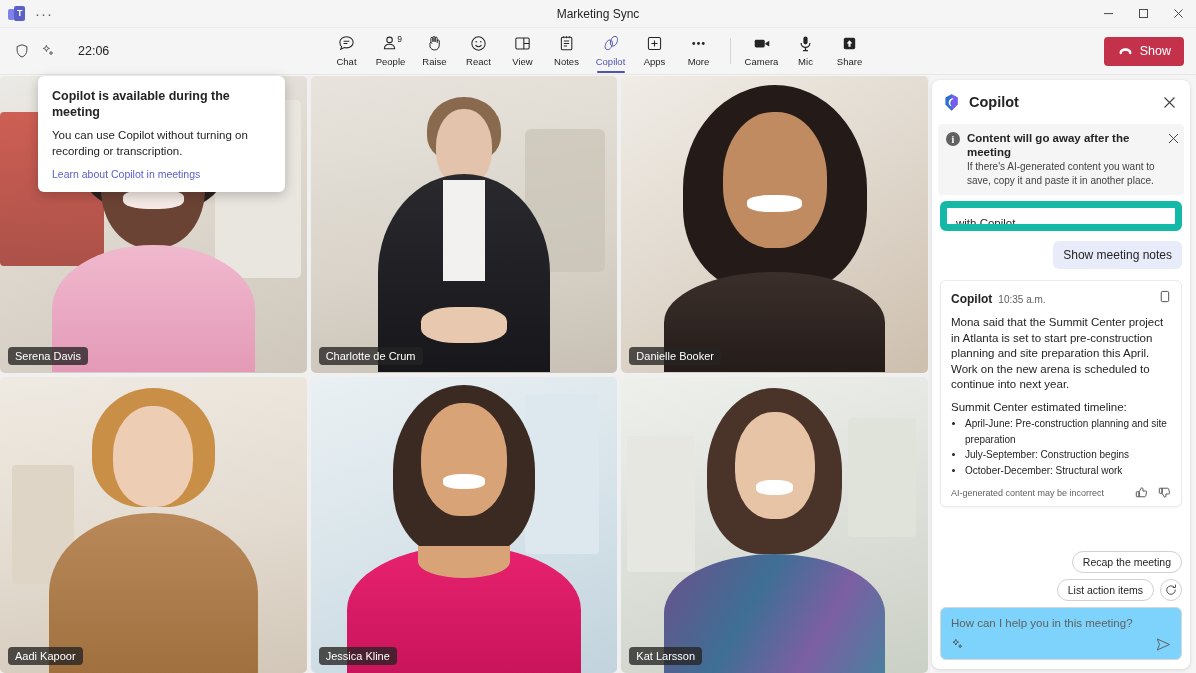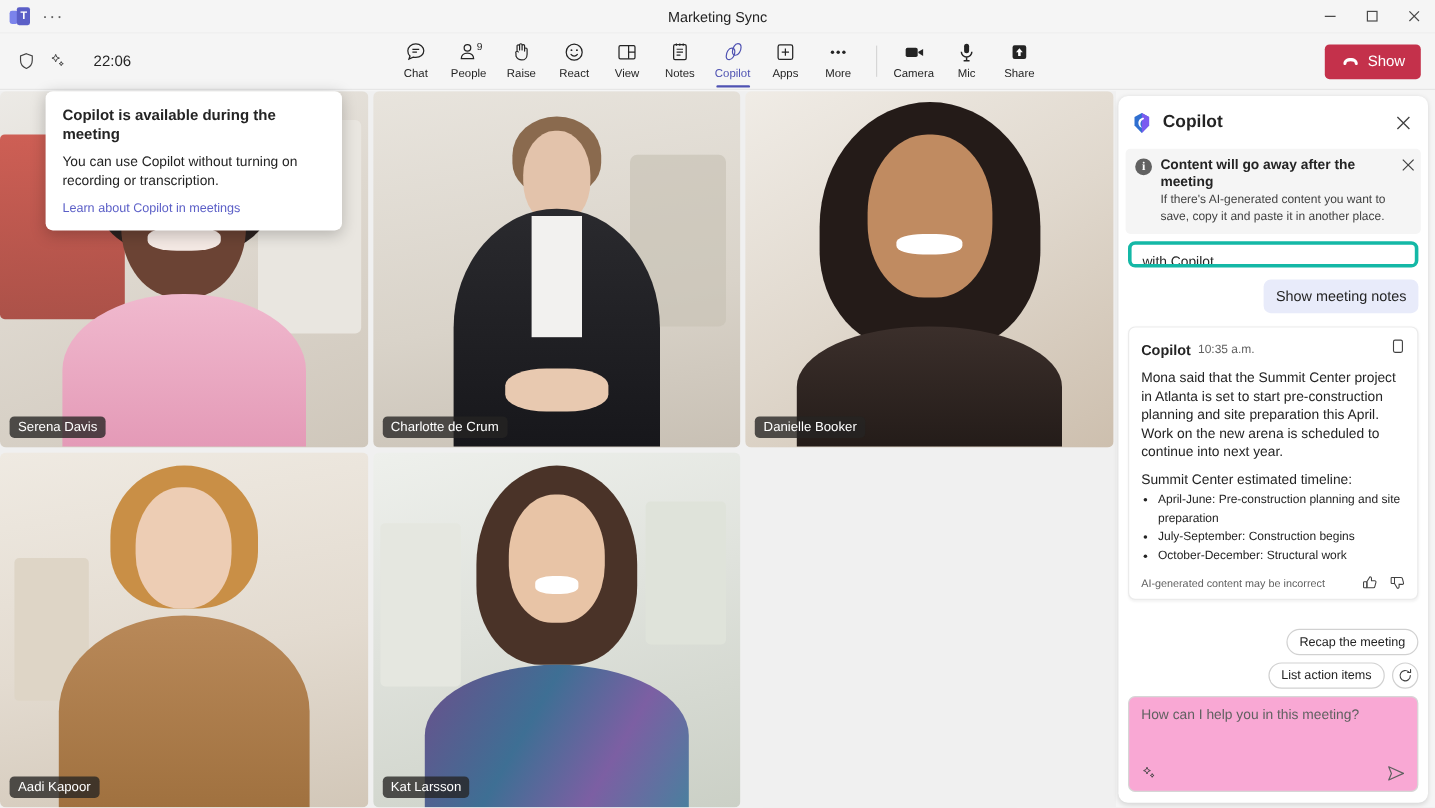--- a/index.html
+++ b/index.html
@@ -123,21 +123,21 @@
     font-size: 10px; font-weight: bold; display: flex; align-items: center; justify-content: center;
     flex-shrink: 0; margin-top: 1px; font-family: "Liberation Serif", serif;
   }
   .banner-title { font-size: 11.5px; font-weight: bold; color: #242424; line-height: 14px; }
   .banner-body { font-size: 10px; color: #424242; line-height: 13.5px; margin-top: 1px; }
   .banner-x { position: absolute; right: 5px; top: 6px; color: #424242; cursor: pointer; }
 
   .cp-scroll { flex: 1; overflow: hidden; padding: 6px 8px 0 8px; position: relative; }
 
   .msg-card {
-    background: #fff; border: 3px solid #14b8a6; border-radius: 6px;
+    background: #fff; border: 7px solid #14b8a6; border-radius: 6px;
     padding: 8px 9px; font-size: 11.5px; color: #242424; line-height: 15px;
   }
   .msg-clip { height: 22px; overflow: hidden; position: relative; }
   .user-bubble {
     margin: 10px 0 0 auto; background: #e8ebfa; color: #242424;
     font-size: 12px; border-radius: 6px; padding: 7px 10px; width: fit-content; max-width: 88%;
   }
   .ai-card {
     margin-top: 11px; background: #fff; border: 1px solid #ebebeb; border-radius: 6px;
     padding: 9px 10px 7px 10px; box-shadow: 0 1px 2px rgba(0,0,0,0.05);
@@ -161,22 +161,22 @@
     font-size: 10.5px; color: #242424; padding: 4px 10px; cursor: pointer; white-space: nowrap;
   }
   .refresh-btn {
     width: 22px; height: 22px; border: 1px solid #d1d1d1; border-radius: 50%;
     display: flex; align-items: center; justify-content: center; color: #424242;
     cursor: pointer; background: #fff;
   }
 
   .cp-compose { padding: 0 8px 9px 8px; flex-shrink: 0; }
   .compose-box {
-    border: 1px solid #d6d6d6; border-radius: 6px; background: #f9a8d4;
-    padding: 9px 10px 7px 10px; position: relative; height: 80px;
+    border: 1px solid #d6d6d6; border-radius: 6px; background: #7dd3fc;
+    padding: 9px 10px 7px 10px; position: relative; height: 53px;
   }
   .compose-ph { font-size: 11.5px; color: #616161; }
   .compose-tools { position: absolute; left: 9px; right: 9px; bottom: 6px; display: flex; align-items: center; }
   .send-btn { margin-left: auto; color: #616161; cursor: pointer; display: flex; }
   .spark-btn { color: #424242; cursor: pointer; display: flex; }
 
   
   .callout {
     position: absolute; left: 38px; top: 76px; width: 247px;
     background: #fff; border-radius: 6px; box-shadow: 0 3px 12px rgba(0,0,0,0.22);
@@ -419,20 +419,32 @@
       <div class="bg" style="background:linear-gradient(170deg,#efeae2 0%,#e3dbd0 55%,#d2c7b8 100%)"></div>
       <div class="person">
         <div style="position:absolute;left:4%;top:30%;width:20%;height:40%;background:#ded5c6;border-radius:4px"></div>
         <div class="hair" style="left:30%;top:4%;width:40%;height:40%;background:#c98f46"></div>
         <div class="head" style="left:37%;top:10%;width:26%;height:34%;background:#edcdb4"></div>
         <div class="body" style="left:16%;top:46%;width:68%;height:54%;background:linear-gradient(180deg,#b98959,#a0713f)"></div>
       </div>
       <div class="name-chip">Aadi Kapoor</div>
     </div>
 
+    <div class="tile">
+      <div class="bg" style="background:linear-gradient(160deg,#eaf0f3 0%,#d8e4ea 50%,#c2d3dd 100%)"></div>
+      <div class="person">
+        <div style="position:absolute;right:6%;top:6%;width:24%;height:54%;background:#dce7ee;border-radius:4px"></div>
+        <div class="hair" style="left:27%;top:3%;width:46%;height:58%;background:#3a2a22"></div>
+        <div class="head" style="left:36%;top:9%;width:28%;height:38%;background:#d9a378"></div>
+        <div style="position:absolute;left:43%;top:33%;width:14%;height:5%;background:#fff;border-radius:40%"></div>
+        <div class="body" style="left:12%;top:57%;width:76%;height:43%;background:linear-gradient(180deg,#e8226f,#c9145c)"></div>
+        <div style="position:absolute;left:35%;top:57%;width:30%;height:11%;background:#d9a378;border-radius:0 0 50% 50%"></div>
+      </div>
+      <div class="name-chip">Jessica Kline</div>
+    </div>
 
     <div class="tile">
       <div class="bg" style="background:linear-gradient(165deg,#eef0ec 0%,#dfe2dc 45%,#cbd0c6 100%)"></div>
       <div class="person">
         <div style="position:absolute;left:2%;top:20%;width:22%;height:46%;background:#e5e7e0;border-radius:4px"></div>
         <div style="position:absolute;right:4%;top:14%;width:22%;height:40%;background:#dfe3da;border-radius:4px"></div>
         <div class="hair" style="left:28%;top:4%;width:44%;height:56%;background:#4a3328"></div>
         <div class="head" style="left:37%;top:12%;width:26%;height:36%;background:#e8c4a6"></div>
         <div style="position:absolute;left:44%;top:35%;width:12%;height:5%;background:#fff;border-radius:40%"></div>
         <div class="body" style="left:14%;top:60%;width:72%;height:40%;background:linear-gradient(120deg,#6c4f8c,#3e6f94 40%,#7c5fa3 70%,#4a7f9e)"></div>

